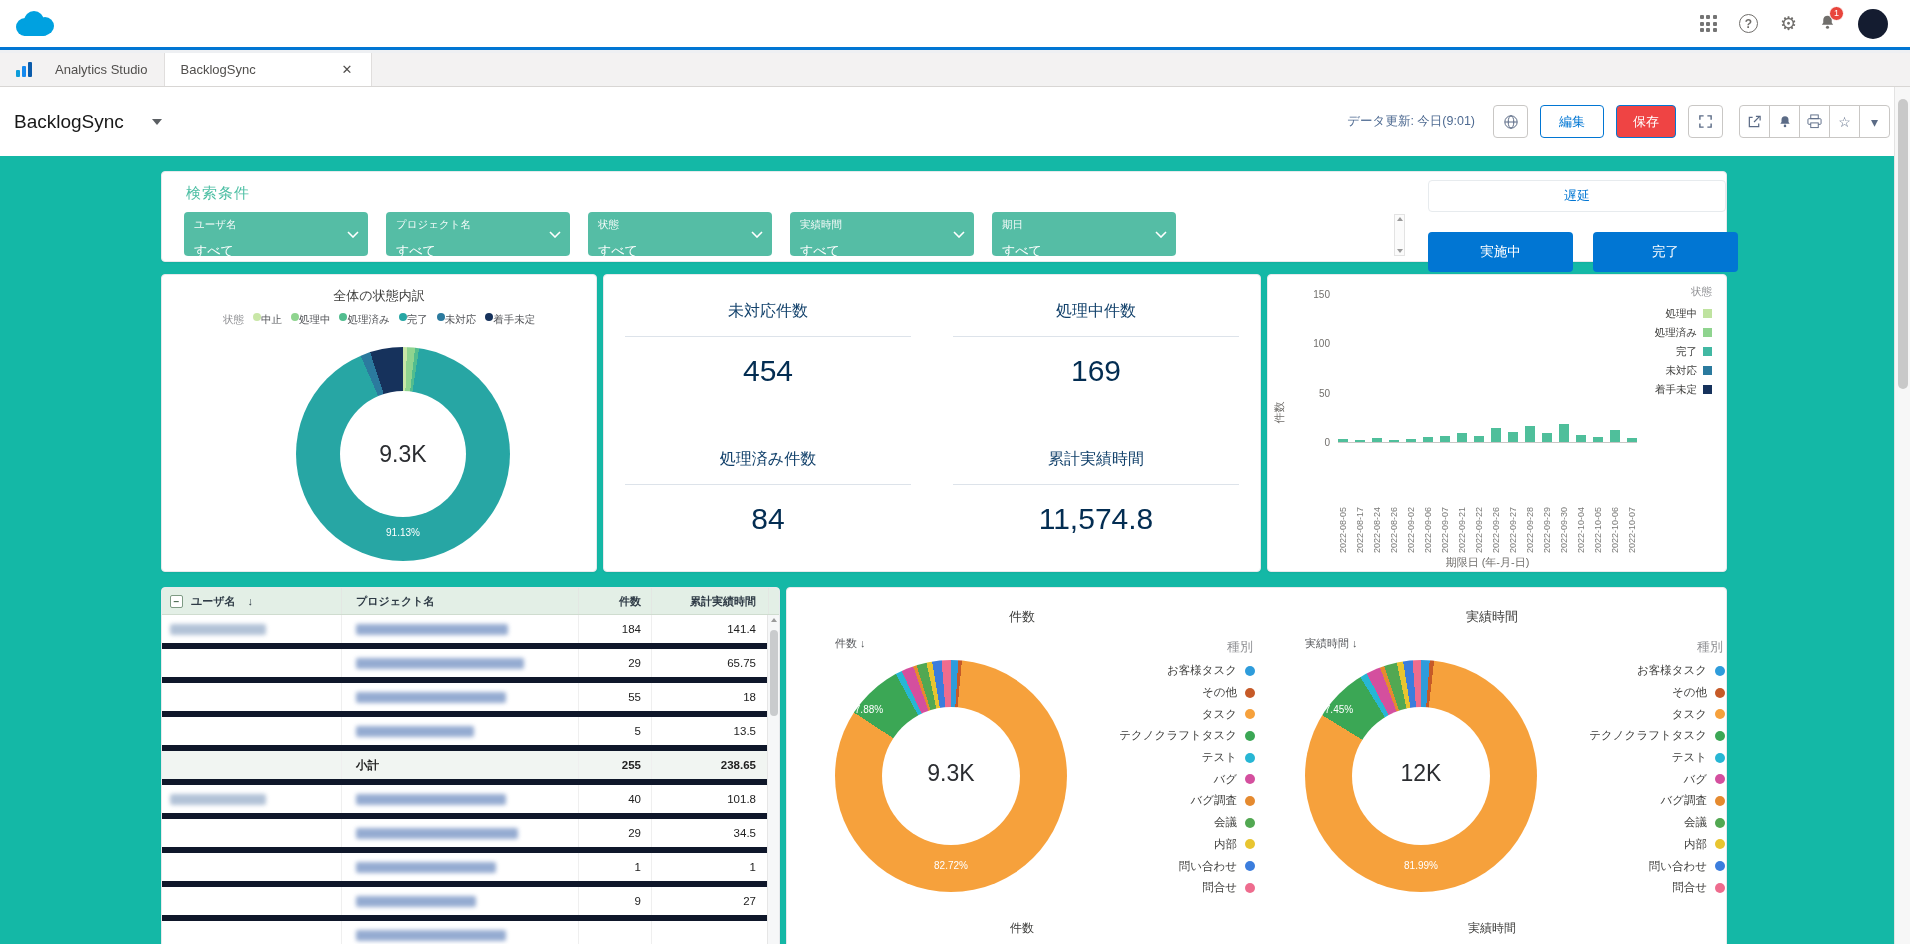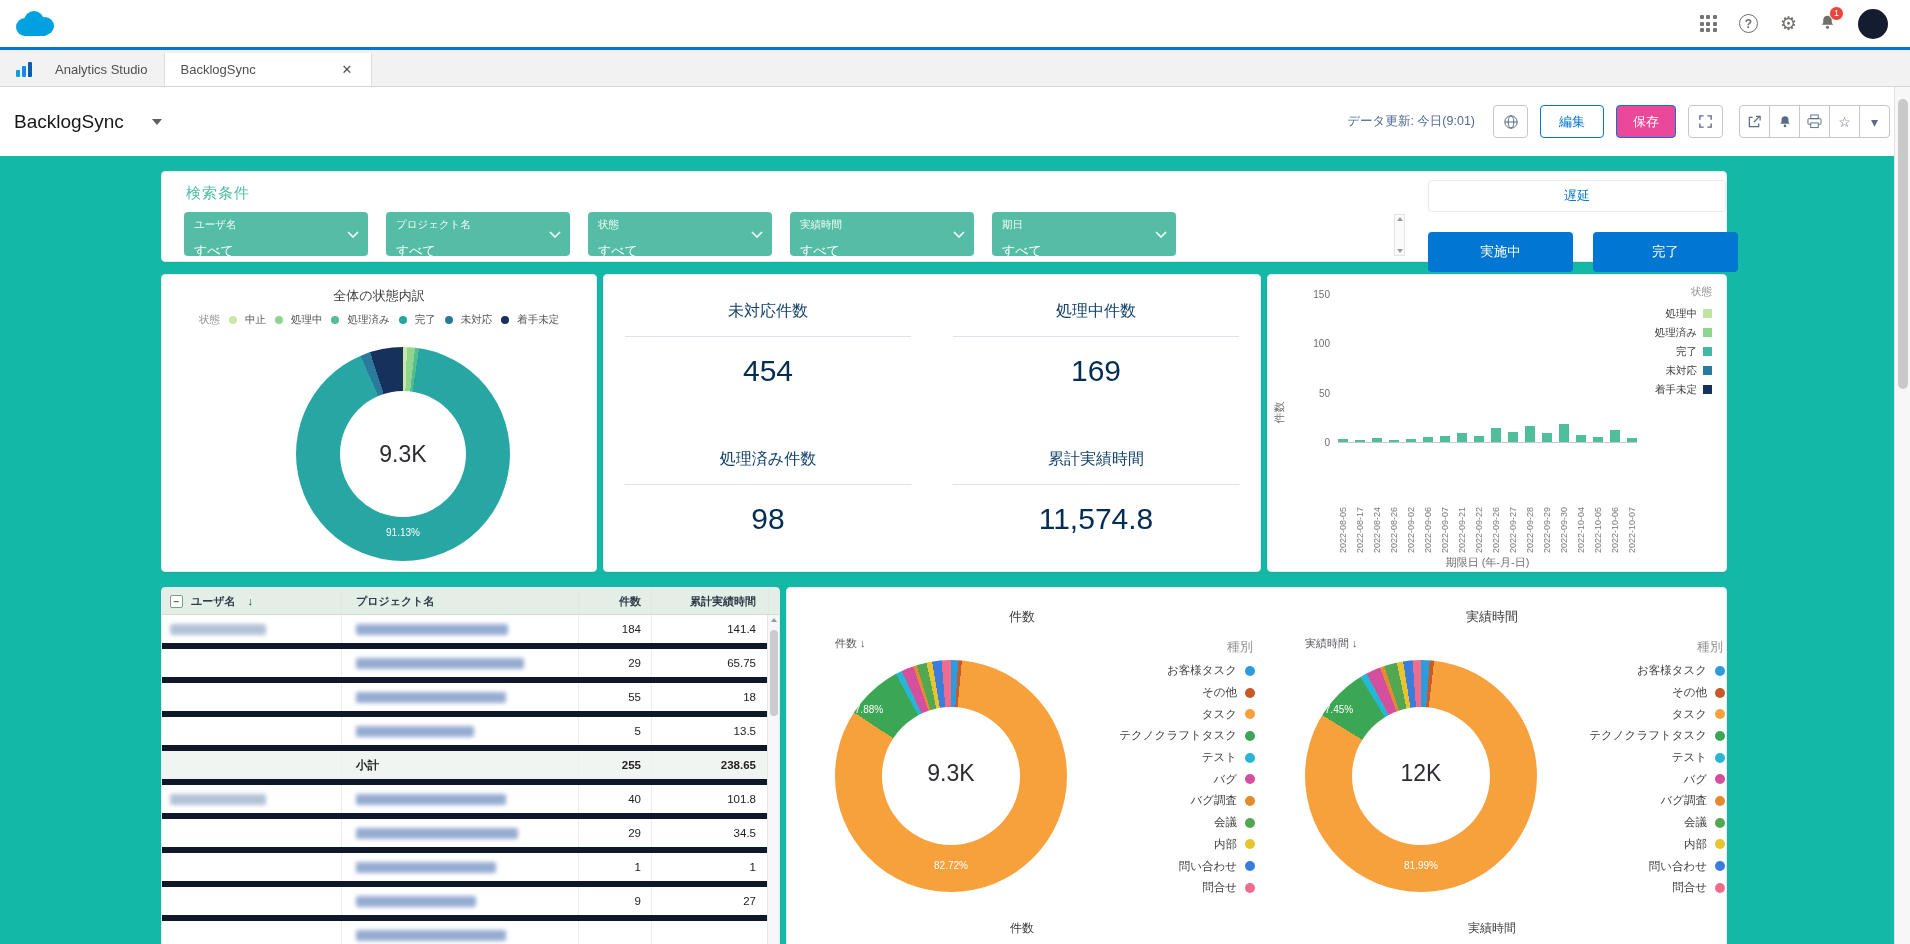--- a/index.html
+++ b/index.html
@@ -41,21 +41,21 @@
   .title-group{display:flex;align-items:center;gap:28px;cursor:pointer}
   .page-title{font-size:19px;color:#181818}
   .title-caret{width:0;height:0;border-left:5px solid transparent;border-right:5px solid transparent;
     border-top:6px solid #5b5f63}
   .toolbar-right{margin-left:auto;display:flex;align-items:center;gap:12px}
   .refresh-text{font-size:12.5px;color:#4f6b92;margin-right:6px}
   .icon-btn{width:35px;height:33px;border:1px solid #c9c7c5;border-radius:4px;background:#fff;
     display:flex;align-items:center;justify-content:center;color:#5b6b86;cursor:pointer;font-size:14px}
   .btn-outline{height:33px;padding:0 18px;border:1px solid #0176d3;color:#0176d3;background:#fff;
     border-radius:4px;font-size:13px;display:flex;align-items:center;cursor:pointer}
-  .btn-primary{height:33px;padding:0 16px;background:#ec4899;border:1px solid #0176d3;color:#fff;
+  .btn-primary{height:33px;padding:0 16px;background:#ef4444;border:1px solid #0176d3;color:#fff;
     border-radius:4px;font-size:13px;display:flex;align-items:center;cursor:pointer}
   .btn-group{display:flex;margin-left:4px}
   .btn-group .icon-btn{border-radius:0;margin-left:-1px;width:31px}
   .btn-group .icon-btn:first-child{border-radius:4px 0 0 4px;margin-left:0}
   .btn-group .icon-btn:last-child{border-radius:0 4px 4px 0}
 
   
   .dashboard{position:absolute;top:156px;left:0;width:1894px;height:852px;background:#14b8a6;overflow:hidden}
   .panel{position:absolute;background:#fff;border:1px solid #e7e9ec;border-radius:4px;
     box-shadow:0 1px 2px rgba(0,0,0,.05)}
@@ -79,21 +79,21 @@
   .action-btns{position:absolute;left:1266px;top:60px;display:flex;gap:20px}
   .action-btn{width:145px;height:40px;background:#0176d3;color:#fff;border-radius:4px;font-size:13.5px;
     display:flex;align-items:center;justify-content:center;cursor:pointer}
 
   
   .status-panel{left:161px;top:118px;width:436px;height:298px}
   .chart-title{text-align:center;font-size:13px;color:#3e3e3c;margin-top:12px}
   .status-legend{position:absolute;top:38px;left:0;width:100%;display:flex;justify-content:center;
     align-items:center;font-size:10.5px;color:#54565a;gap:9px}
   .leg-title{color:#8f9093}
-  .leg-item{display:flex;align-items:center;gap:8px;cursor:pointer}
+  .leg-item{display:flex;align-items:flex-start;gap:0;cursor:pointer}
   .leg-dot{width:8px;height:8px;border-radius:50%;display:inline-block}
   .donut{position:absolute;border-radius:50%;cursor:pointer}
   .donut::after{content:"";position:absolute;background:#fff;border-radius:50%}
   .status-donut{left:134px;top:72px;width:214px;height:214px}
   .status-donut::after{inset:44px}
   .donut-center{position:absolute;text-align:center;font-size:23px;color:#2b2d31;z-index:2}
   .status-center{left:134px;width:214px;top:166px}
   .pct{position:absolute;font-size:10px;color:#fff;z-index:2;text-align:center}
   .status-pct{left:134px;width:214px;top:252px}
 
@@ -361,21 +361,21 @@
       <div class="kpi-value">454</div>
     </div>
     <div class="kpi-tile">
       <div class="kpi-label">処理中件数</div>
       <div class="kpi-divider"></div>
       <div class="kpi-value">169</div>
     </div>
     <div class="kpi-tile">
       <div class="kpi-label">処理済み件数</div>
       <div class="kpi-divider"></div>
-      <div class="kpi-value">98</div>
+      <div class="kpi-value">84</div>
     </div>
     <div class="kpi-tile">
       <div class="kpi-label">累計実績時間</div>
       <div class="kpi-divider"></div>
       <div class="kpi-value">11,574.8</div>
     </div>
   </section>
 
   <section class="panel bar-panel">
     <div class="ylabel">件数</div>

